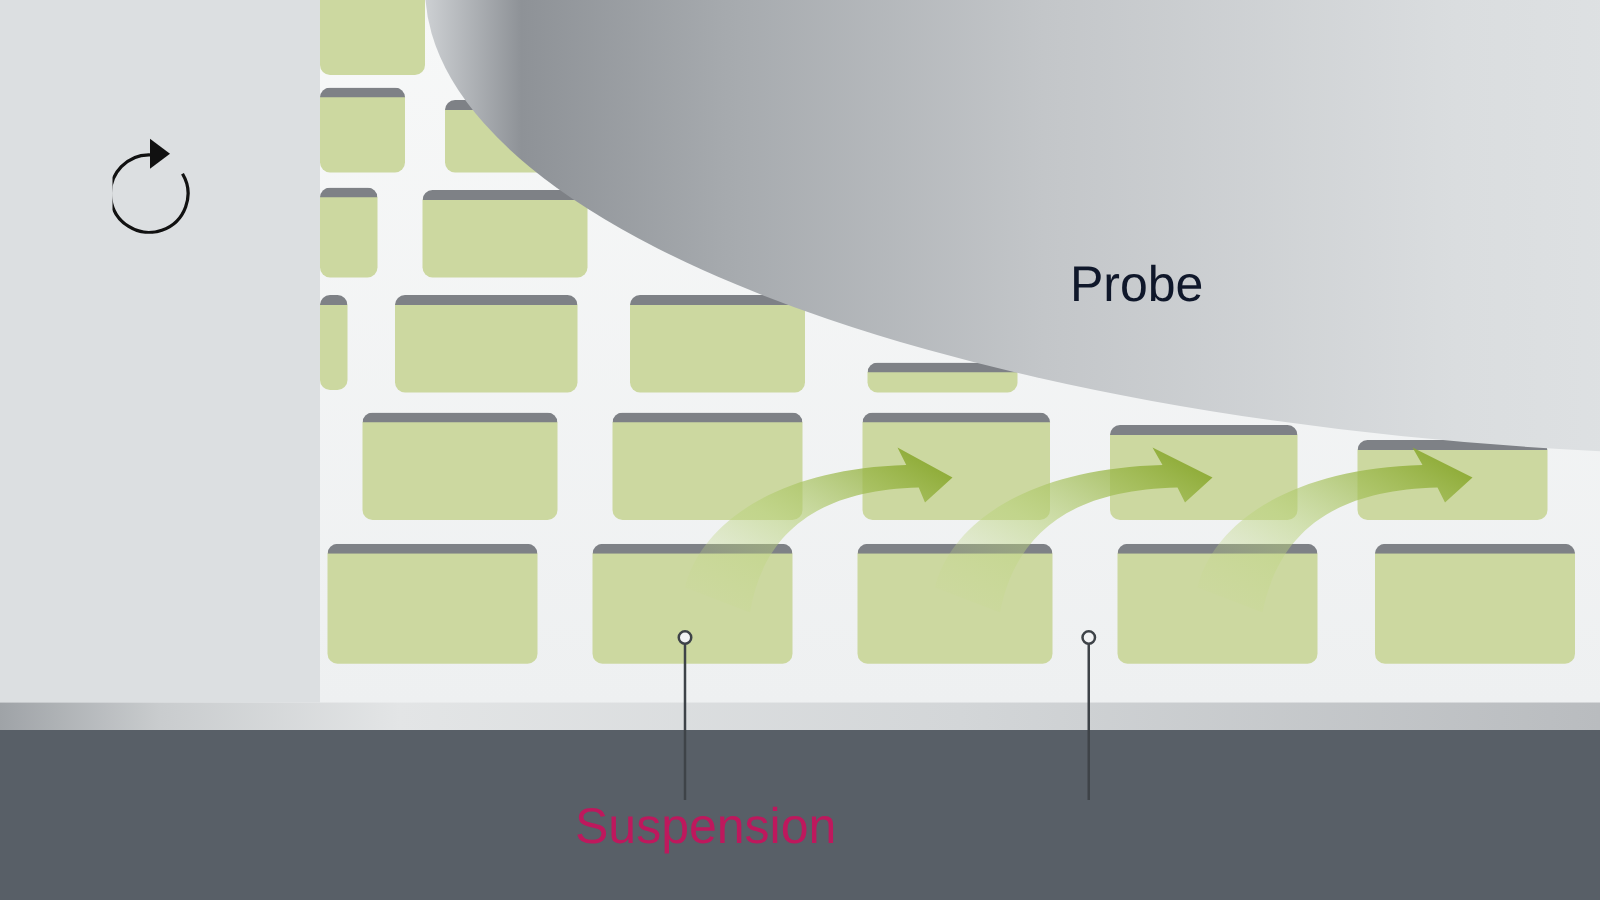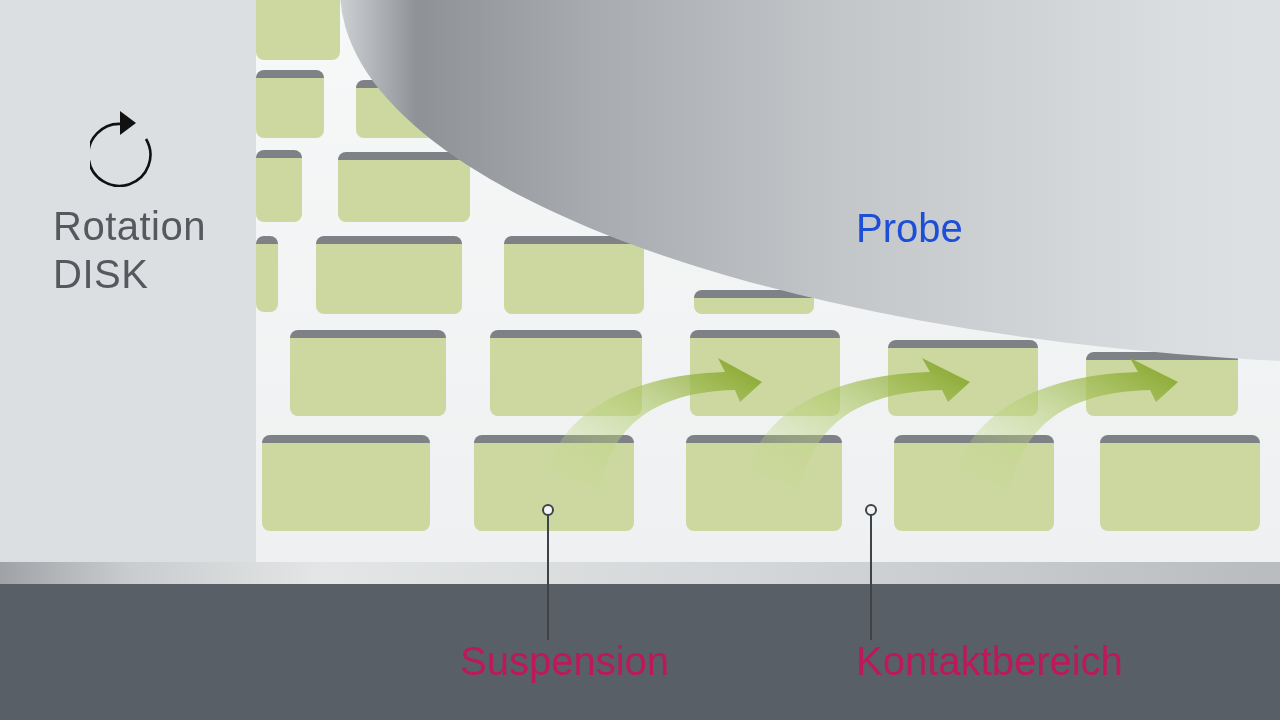--- a/index.html
+++ b/index.html
@@ -4,21 +4,21 @@
 <style>
   html,body{margin:0;padding:0;}
   body{width:1280px;height:720px;overflow:hidden;position:relative;background:#f2f3f4;font-family:"Liberation Sans","DejaVu Sans",sans-serif;}
   .stage{position:absolute;left:0;top:0;width:1280px;height:720px;}
   .grid-area{position:absolute;left:256px;top:0;width:1024px;height:562px;background:linear-gradient(180deg,#f7f8f8 0%,#eef0f1 100%);overflow:hidden;}
   .cell{position:absolute;border-radius:8px;background:#ccd8a0;border-top:8px solid #7e8186;box-sizing:border-box;}
   .left-panel{position:absolute;left:0;top:0;width:256px;height:562px;background:#dcdfe1;}
   .rot-icon{position:absolute;left:90px;top:105px;width:74px;height:82px;}
   .rot-label{position:absolute;left:53px;top:202px;font-size:40px;line-height:48px;color:#55585c;letter-spacing:0.5px;}
   .probe{position:absolute;left:340px;top:-10px;width:1100px;height:375px;border-bottom-left-radius:100% 100%;background:linear-gradient(90deg,#cdd0d3 0%,#8e9297 7%,#a6aaae 22%,#c3c6c9 45%,#dadddf 75%,#e2e5e7 100%);}
-  .probe-label{position:absolute;left:856px;top:204px;font-size:40px;line-height:48px;color:#1d4ed8;}
+  .probe-label{position:absolute;left:856px;top:204px;font-size:40px;line-height:48px;color:#0f172a;}
   .base-strip{position:absolute;left:0;top:562px;width:1280px;height:22px;background:linear-gradient(90deg,#9fa3a7 0%,#c9ccce 10%,#e3e5e6 25%,#d3d6d8 60%,#b9bcbf 100%);}
   .base{position:absolute;left:0;top:584px;width:1280px;height:136px;background:#585f67;}
   .callout-line{position:absolute;width:2px;background:#3e4348;}
   .callout-dot{position:absolute;width:8px;height:8px;border:2px solid #3e4348;border-radius:50%;background:#f2f3f4;}
   .base-label{position:absolute;top:636px;font-size:40px;line-height:50px;color:#be185d;}
   svg.arrows{position:absolute;left:0;top:0;}
 </style>
 </head>
 <body>
 
@@ -72,29 +72,24 @@
   </svg>
 
   <div class="probe"></div>
   <div class="probe-label">Probe</div>
 
   <div class="left-panel">
     <svg class="rot-icon" viewBox="0 0 74 82">
       <path d="M56,34 A31,31 0 1 1 32,19" fill="none" stroke="#111" stroke-width="2.6"></path>
       <path d="M30,6 L46,18 L30,30 Z" fill="#111"></path>
     </svg>
-    <div class="rot-label">
-      <div>Rotation</div>
-      <div>DISK</div>
-    </div>
   </div>
 
   <div class="base-strip"></div>
   <div class="base"></div>
 
   <div class="callout-line" style="left:547px;top:514px;height:126px;"></div>
   <div class="callout-dot" style="left:542px;top:504px;"></div>
   <div class="callout-line" style="left:870px;top:514px;height:126px;"></div>
   <div class="callout-dot" style="left:865px;top:504px;"></div>
 
   <div class="base-label" style="left:460px;">Suspension</div>
-  <div class="base-label" style="left:856px;">Kontaktbereich</div>
 </div>
 
 </body></html>

